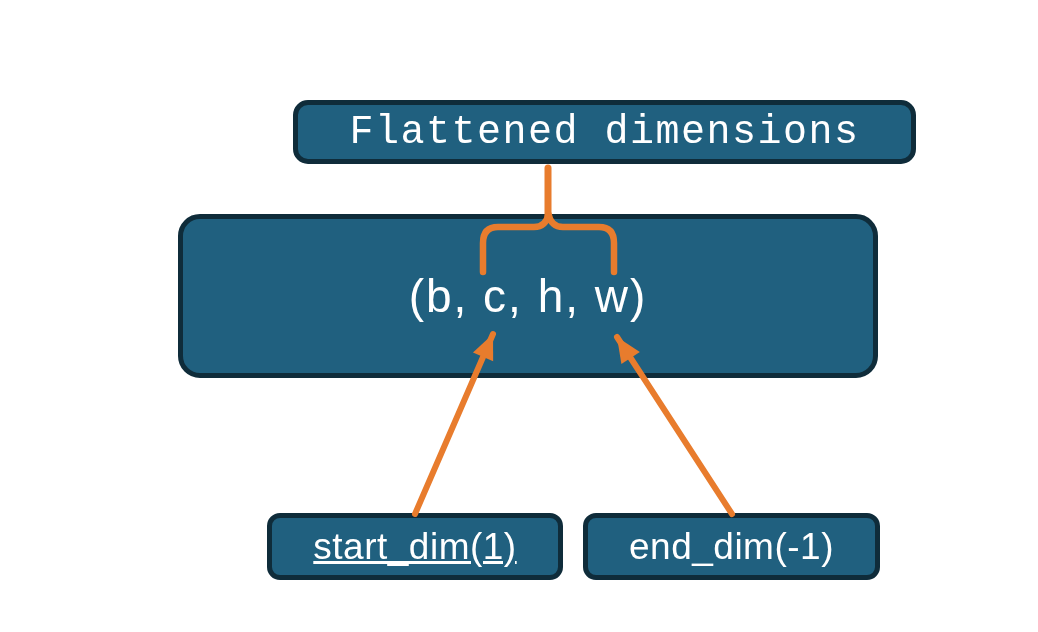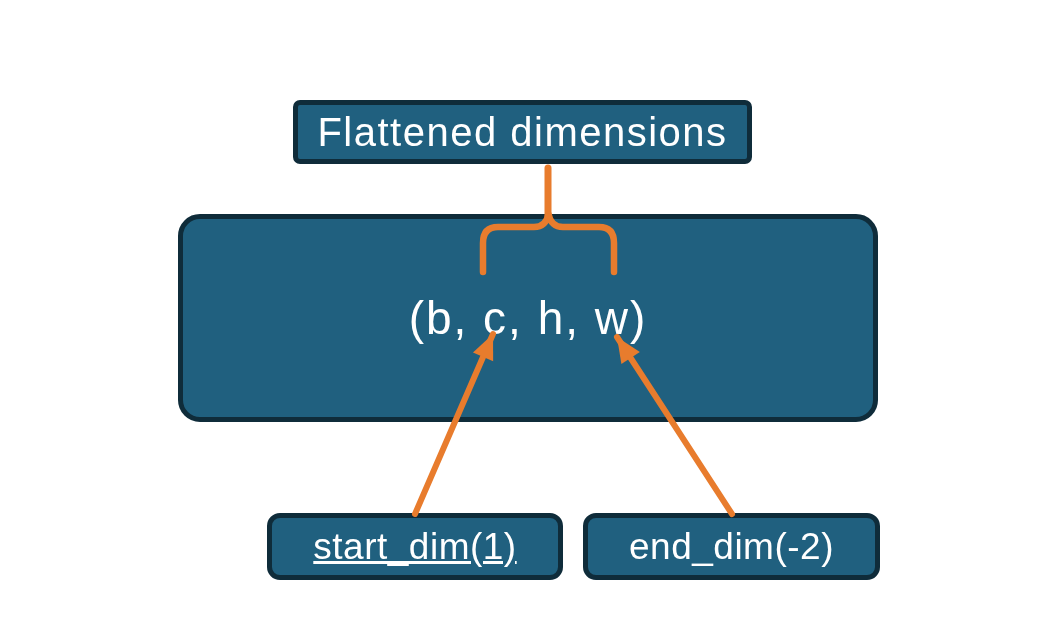--- a/index.html
+++ b/index.html
@@ -21,28 +21,29 @@
     background: var(--box-fill, #20607f);
     border: 5px solid var(--box-border, #0f2c3a);
     color: var(--text-color, #ffffff);
     display: flex;
     align-items: center;
     justify-content: center;
     white-space: nowrap;
   }
   .title-box {
     left: 293px; top: 100px;
-    width: 459px; height: 64px;
-    border-radius: 7px;
+    width: 623px; height: 64px;
+    border-radius: 15px;
     font-size: 40px;
     letter-spacing: 1.5px;
+    font-family: Liberation Mono, monospace;
   }
   .tensor-box {
     left: 178px; top: 214px;
-    width: 700px; height: 208px;
+    width: 700px; height: 164px;
     border-radius: 22px;
     font-size: 46px;
     letter-spacing: 2px;
   }
   .small-box {
     top: 513px;
     height: 67px;
     border-radius: 13px;
     font-size: 37px;
     letter-spacing: 0.5px;
@@ -79,21 +80,21 @@
 
   <div class="box tensor-box">
     <span>(b, c, h, w)</span>
   </div>
 
   <div class="box small-box start-box">
     <span>start_dim(1)</span>
   </div>
 
   <div class="box small-box end-box">
-    <span>end_dim(-2)</span>
+    <span>end_dim(-1)</span>
   </div>
 
   <svg class="overlay" viewBox="0 0 1038 632">
     <defs>
       <marker id="arrowhead" markerUnits="userSpaceOnUse" markerWidth="30" markerHeight="26" viewBox="0 0 30 26" refX="27" refY="13" orient="auto">
         <polygon class="accent-fill" points="2 2, 27 13, 2 24"></polygon>
       </marker>
     </defs>
 
     <path class="accent-stroke" stroke-width="7" d="M 548 168 L 548 218"></path>

